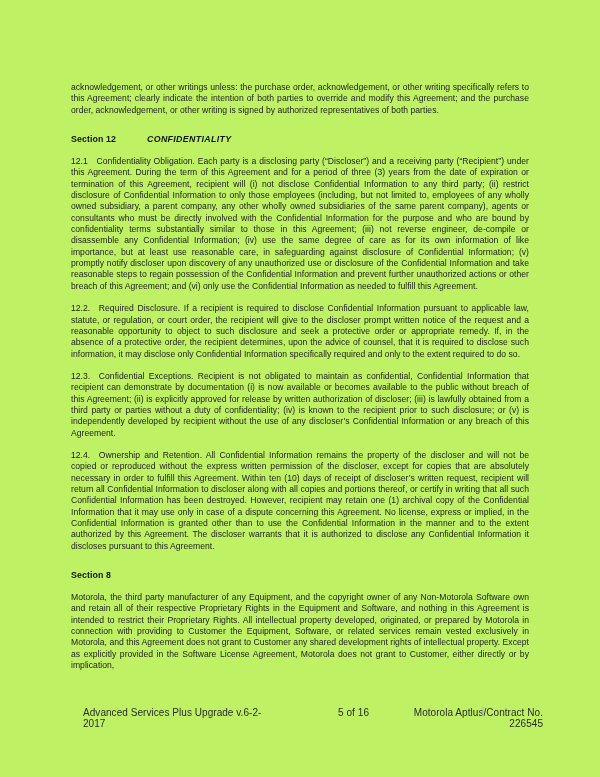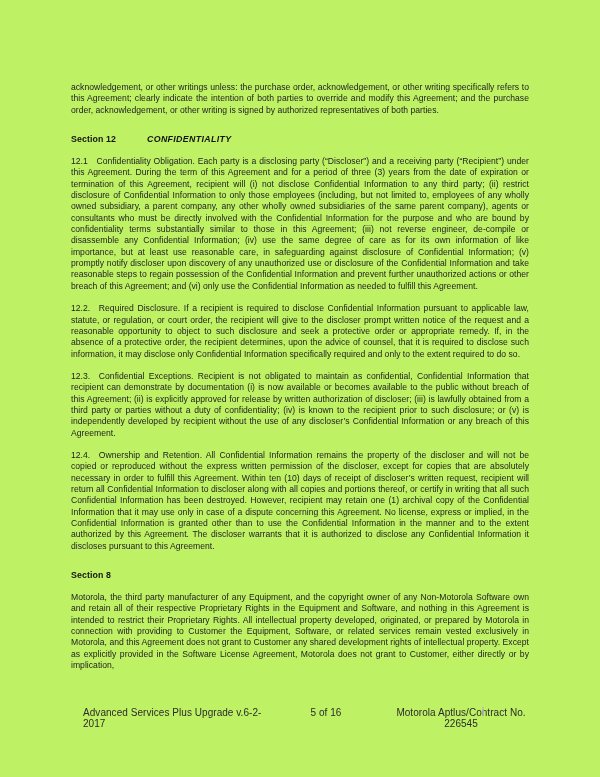--- a/index.html
+++ b/index.html
@@ -60,25 +60,25 @@
     display: flex;
     font-size: 10px;
     color: #2b2b2b;
     letter-spacing: 0.05px;
   }
   .footer .f-left {
     flex: 0 0 200px;
   }
   .footer .f-center {
     flex: 0 0 86px;
-    text-align: center;
+    text-align: right;
   }
   .footer .f-right {
     flex: 1 1 auto;
-    text-align: center;
+    text-align: right;
     padding-left: 10px;
   }
   .edge-artifact {
     position: absolute;
     left: 482px;
     top: 707px;
     width: 2px;
     height: 9px;
     background: #b9b9b9;
     opacity: 0.75;

